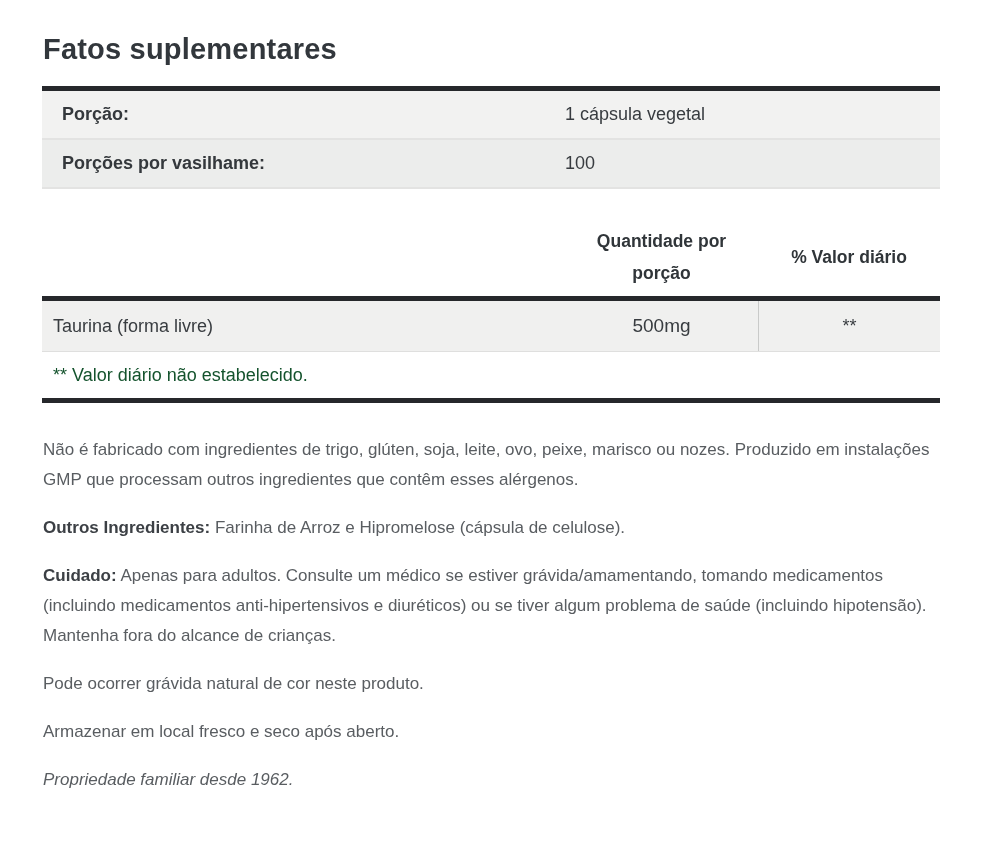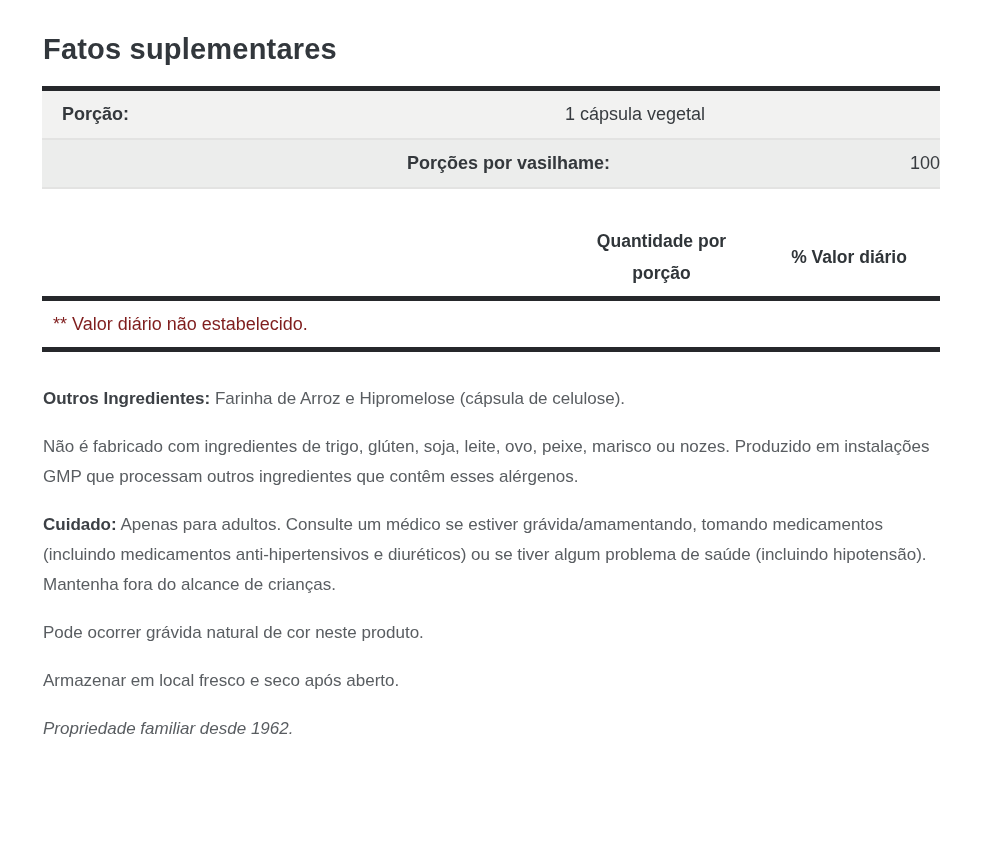--- a/index.html
+++ b/index.html
@@ -18,21 +18,21 @@
     letter-spacing: 0.2px; margin: 2px 0 20px 1px; line-height: 34px;
   }
 
   
   .serving-table { border-top: 5px solid #26282b; }
   .serving-row {
     display: flex; align-items: center; height: 49px;
     background: #f2f2f1; border-bottom: 2px solid #e3e3e2;
     font-size: 18px;
   }
-  .serving-row.alt { background: #ecedec; justify-content: flex-end; }
+  .serving-row.alt { background: #ecedec; }
   .serving-row .label { width: 523px; padding-left: 20px; font-weight: 700; color: #34383c; }
   .serving-row .value { color: #383c40; }
 
   
   .facts-header {
     display: grid; grid-template-columns: 1fr 193px 182px;
     align-items: center; margin-top: 36px; padding-bottom: 7px;
   }
   .facts-header .hcell {
     font-weight: 700; font-size: 17.5px; color: #303539;
@@ -47,21 +47,21 @@
     background: #f0f0ef; border-bottom: 1px solid #dfdfde;
     font-size: 18px; color: #383c40;
   }
   .facts-row .cell { display: flex; align-items: center; }
   .facts-row .name { padding-left: 11px; }
   .facts-row .amount { justify-content: center; font-size: 19px; }
   .facts-row .dv { justify-content: center; border-left: 1px solid #c9cac9; }
 
   .facts-footnote {
     height: 51px; display: flex; align-items: center;
-    padding-left: 11px; font-size: 18px; color: #7f1d1d;
+    padding-left: 11px; font-size: 18px; color: #14532d;
     background: #ffffff; border-bottom: 5px solid #26282b;
   }
 
   
   .paragraphs { margin-top: 32px; padding-left: 1px; }
   .paragraphs p {
     font-size: 17px; line-height: 30px; color: #595d61;
     margin-bottom: 18px; max-width: 898px;
   }
   .paragraphs p strong { font-weight: 700; color: #3c4045; }
@@ -85,25 +85,30 @@
     </div>
   </div>
 
   <div class="facts-header">
     <div class="hcell"></div>
     <div class="hcell">Quantidade por porção</div>
     <div class="hcell">% Valor diário</div>
   </div>
 
   <div class="facts-body">
+    <div class="facts-row">
+      <div class="cell name">Taurina (forma livre)</div>
+      <div class="cell amount">500mg</div>
+      <div class="cell dv">**</div>
+    </div>
     <div class="facts-footnote">** Valor diário não estabelecido.</div>
   </div>
 
   <div class="paragraphs">
+    <p>Não é fabricado com ingredientes de trigo, glúten, soja, leite, ovo, peixe, marisco ou nozes. Produzido em instalações GMP que processam outros ingredientes que contêm esses alérgenos.</p>
     <p><strong>Outros Ingredientes:</strong> <span>Farinha de Arroz e Hipromelose (cápsula de celulose).</span></p>
-    <p>Não é fabricado com ingredientes de trigo, glúten, soja, leite, ovo, peixe, marisco ou nozes. Produzido em instalações GMP que processam outros ingredientes que contêm esses alérgenos.</p>
     <p><strong>Cuidado:</strong> <span>Apenas para adultos. Consulte um médico se estiver grávida/amamentando, tomando medicamentos (incluindo medicamentos anti-hipertensivos e diuréticos) ou se tiver algum problema de saúde (incluindo hipotensão). Mantenha fora do alcance de crianças.</span></p>
     <p>Pode ocorrer grávida natural de cor neste produto.</p>
     <p>Armazenar em local fresco e seco após aberto.</p>
     <p class="italic">Propriedade familiar desde 1962.</p>
   </div>
 
 </div>
 
 </body></html>

